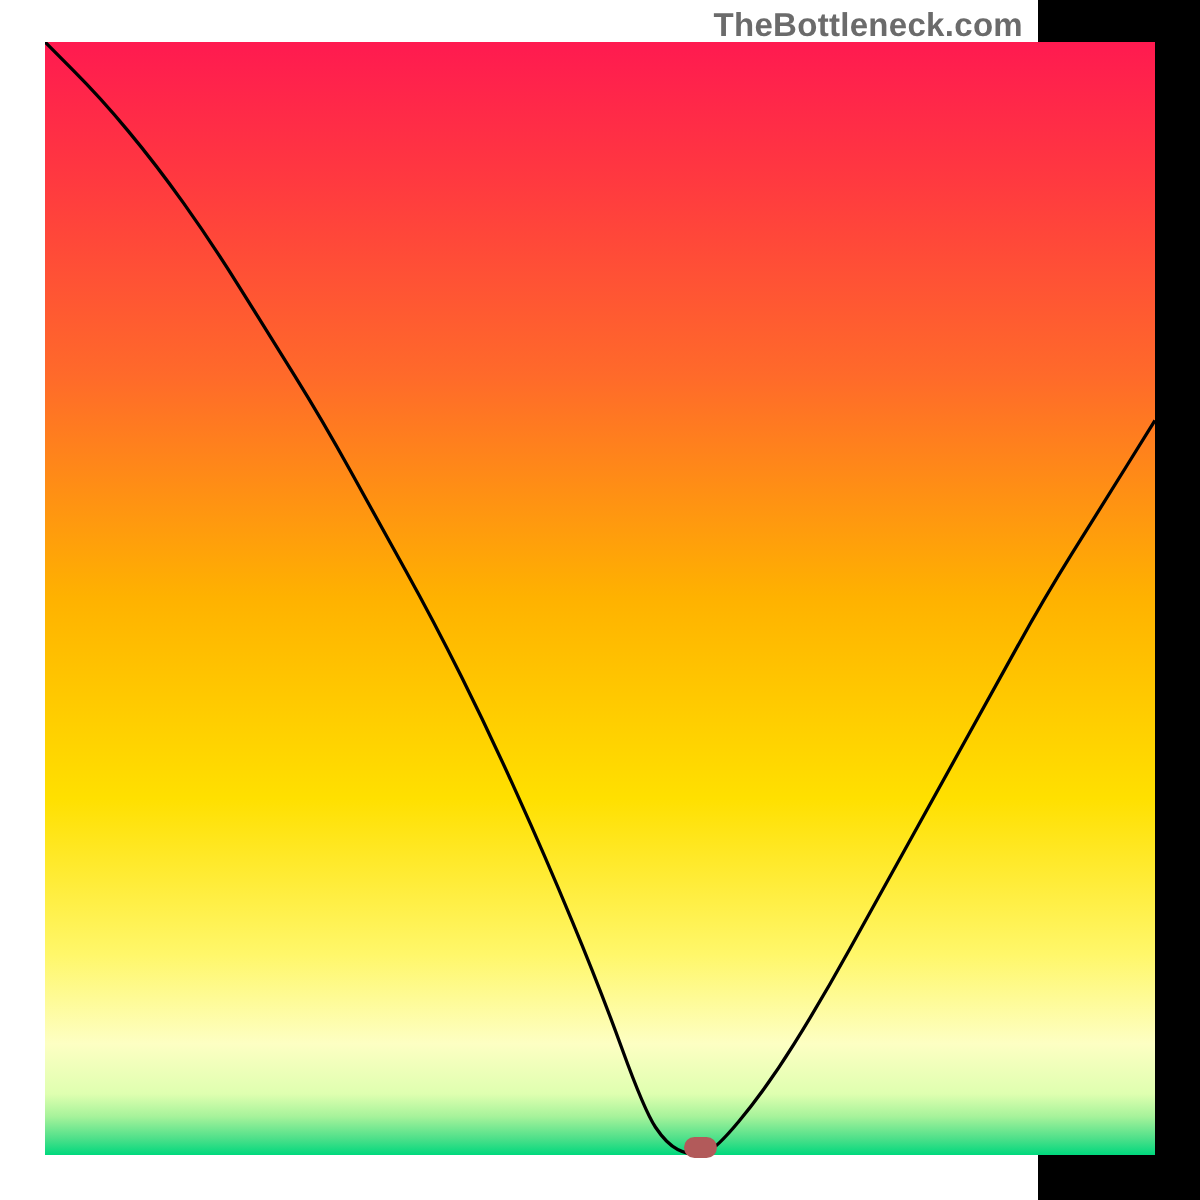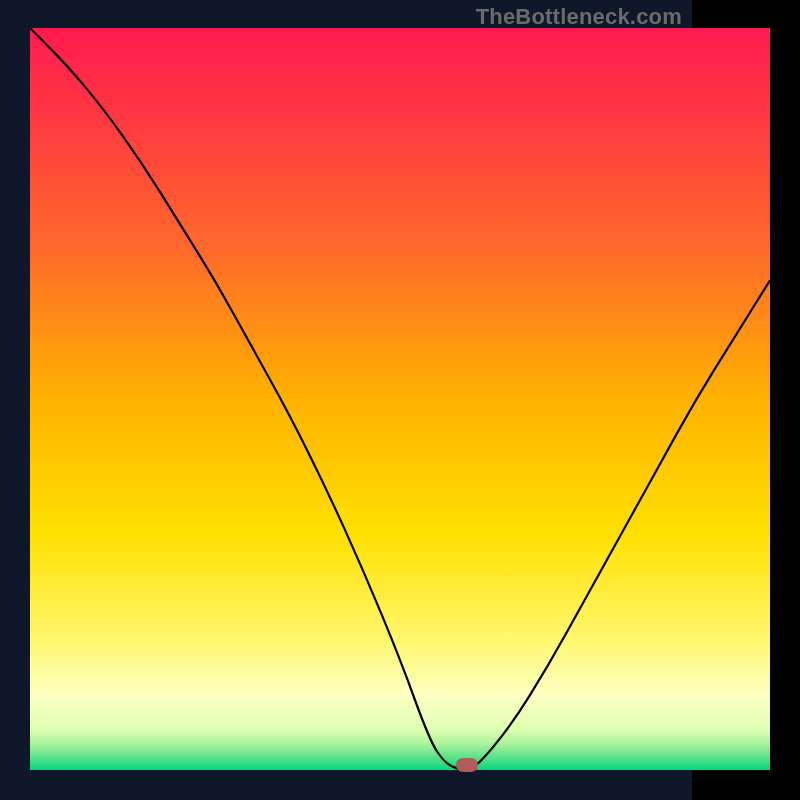--- a/index.html
+++ b/index.html
@@ -8,21 +8,21 @@
     width: 800px;
     height: 800px;
     background: #000;
     overflow: hidden;
     font-family: Arial, Helvetica, sans-serif;
   }
   .frame {
     position: relative;
     width: 692px;
     height: 800px;
-    background: #0f172a;
+    background: #ffffff;
   }
   .attribution {
     position: absolute;
     top: 4px;
     right: 10px;
     color: #6b6b6b;
     font-size: 22px;
     font-weight: 600;
     letter-spacing: 0.2px;
     z-index: 20;

